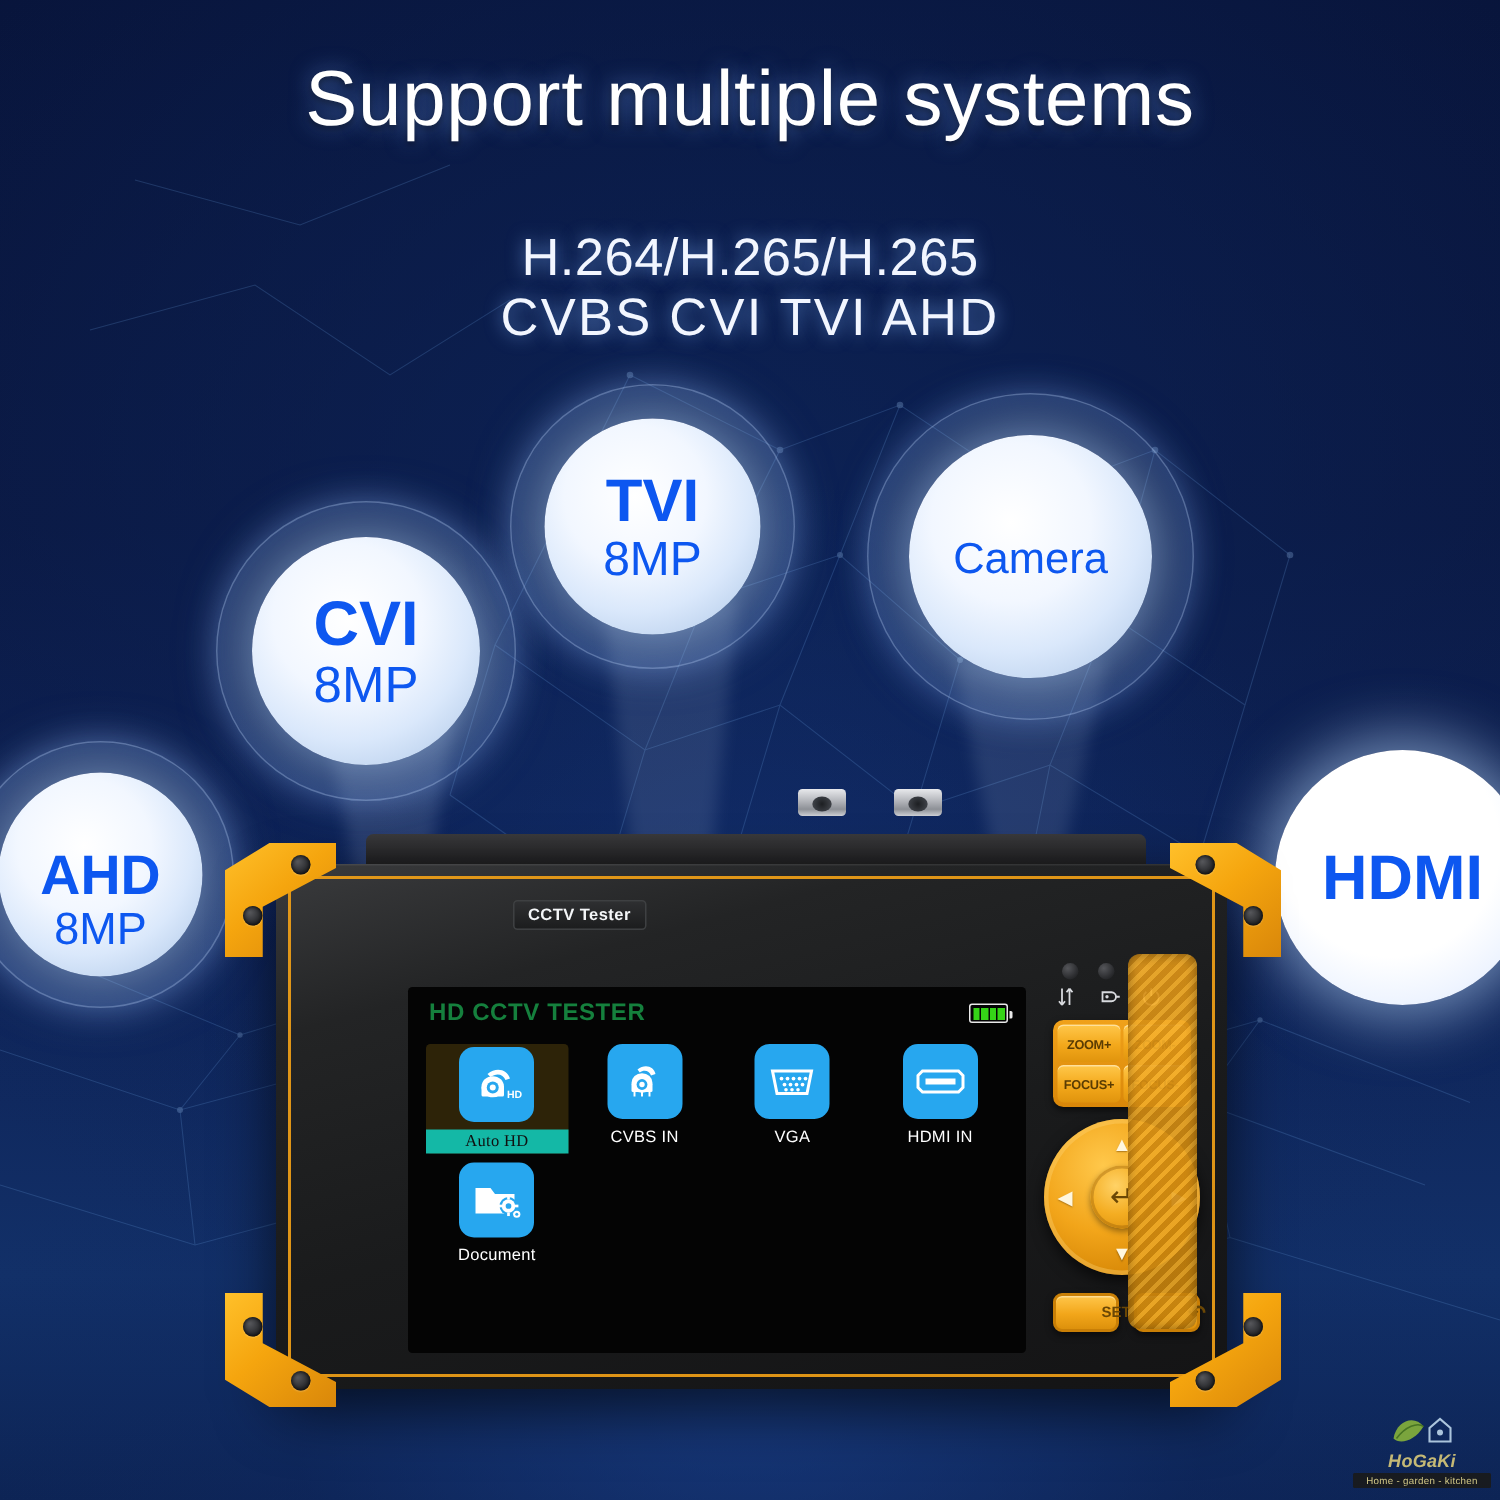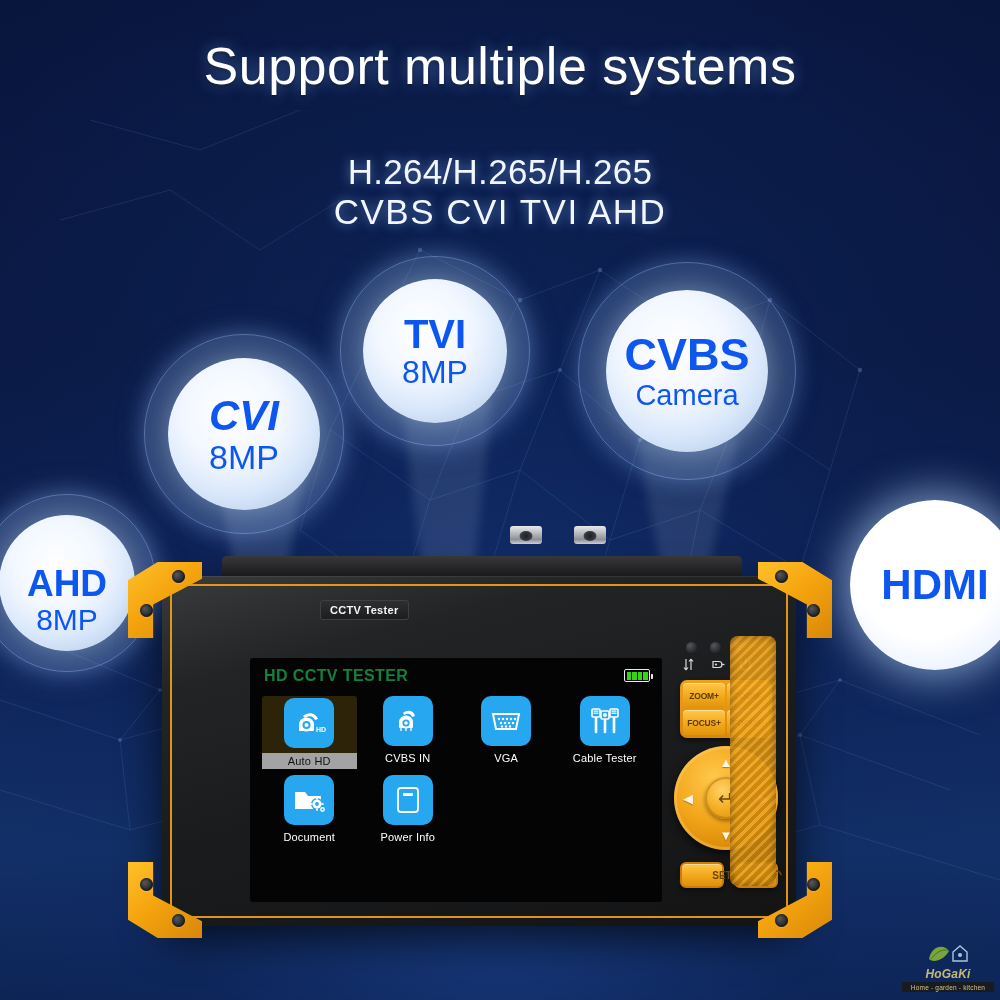--- a/index.html
+++ b/index.html
@@ -62,42 +62,42 @@
   .bubble .b-sub  { color: #0d57f0; font-weight: 400; }
 
   
   #bub-ahd { left: -22px; top: 494px; width: 178px; height: 178px; }
   #bub-ahd .core { inset: 21px; }
   #bub-ahd .b-main { font-size: 37px; margin-top: 34px; }
   #bub-ahd .b-sub  { font-size: 30px; margin-top: 3px; }
   
   #bub-cvi { left: 144px; top: 334px; width: 200px; height: 200px; }
   #bub-cvi .core { inset: 24px; }
-  #bub-cvi .b-main { font-size: 42px; font-style: italic; }
+  #bub-cvi .b-main { font-size: 42px; }
   #bub-cvi .b-sub  { font-size: 34px; margin-top: 3px; }
   
   #bub-tvi { left: 340px; top: 256px; width: 190px; height: 190px; }
   #bub-tvi .core { inset: 23px; }
   #bub-tvi .b-main { font-size: 40px; }
   #bub-tvi .b-sub  { font-size: 32px; margin-top: 2px; }
   
   #bub-cvbs { left: 578px; top: 262px; width: 218px; height: 218px; }
   #bub-cvbs .core { inset: 28px; }
   #bub-cvbs .b-main { font-size: 45px; }
   #bub-cvbs .b-sub  { font-size: 29px; margin-top: 4px; }
   
   #bub-hdmi { left: 840px; top: 490px; width: 190px; height: 190px; }
   #bub-hdmi .core { inset: 10px; background: radial-gradient(circle at 45% 38%, #ffffff 0%, #ffffff 52%, #eef4ff 74%, #d6e5f8 92%, rgba(200,222,248,0.6) 100%); }
   #bub-hdmi .b-main { font-size: 42px; }
 
   
   .tail { position: absolute; opacity: 0.30; filter: blur(5px); }
 
   
-  #device { position: absolute; left: 126px; top: 540px; width: 708px; height: 418px; }
+  #device { position: absolute; left: 148px; top: 540px; width: 708px; height: 418px; }
 
   #dev-top-strip {
     position: absolute; left: 96px; top: 16px; width: 520px; height: 32px;
     background: linear-gradient(180deg, #3a3a3c 0%, #222224 55%, #161617 100%);
     border-radius: 5px 5px 0 0;
   }
   .bnc {
     position: absolute; top: -14px; width: 32px; height: 18px;
     background: linear-gradient(180deg, #e8e9ec 0%, #b9bbc0 40%, #8d9096 75%, #cfd1d6 100%);
     border-radius: 3px;
@@ -179,22 +179,22 @@
     width: 50px; height: 50px; border-radius: 10px;
     background: #27a7ef;
     display: flex; align-items: center; justify-content: center;
   }
   .tile-label {
     margin-top: 5px; color: #ffffff; font-size: 11px; letter-spacing: 0.2px;
     padding: 1px 5px; white-space: nowrap;
   }
   .tile.selected { background: rgba(80,62,12,0.55); border-radius: 3px; padding: 2px 0 0 0; }
   .tile.selected .tile-label {
-    background: #a3a3a3; color: #101010; font-weight: 400;
-    width: 100%; text-align: center; padding: 2px 0;
+    background: #14b8a6; color: #101010; font-weight: 400;
+    width: 100%; text-align: center; padding: 2px 0; font-family: Liberation Serif, serif;
   }
 
   
   #leds { position: absolute; left: 524px; top: 66px; display: flex; gap: 13px; }
   .led {
     width: 11px; height: 11px; border-radius: 50%;
     background: radial-gradient(circle at 35% 32%, #55565a 0%, #2d2e31 60%, #161718 100%);
   }
   #led-icons {
     position: absolute; left: 520px; top: 82px; width: 70px;
@@ -354,21 +354,20 @@
   <div class="ring"></div>
   <div class="core">
     <div class="b-main">TVI</div>
     <div class="b-sub">8MP</div>
   </div>
 </div>
 
 <div class="bubble" id="bub-cvbs">
   <div class="ring"></div>
   <div class="core">
-    <div class="b-main">CVBS</div>
     <div class="b-sub">Camera</div>
   </div>
 </div>
 
 <div class="bubble" id="bub-hdmi">
   <div class="core">
     <div class="b-main">HDMI</div>
   </div>
 </div>
 
@@ -439,45 +438,30 @@
                   <circle cx="24" cy="15" r="1.25"></circle>
                 <circle cx="13" cy="18.5" r="1.2"></circle>
                   <circle cx="17" cy="18.5" r="1.2"></circle>
                 <circle cx="21" cy="18.5" r="1.2"></circle>
               </g>
             </svg>
           </div>
           <div class="tile-label">VGA</div>
         </div>
 
-
         <div class="tile">
           <div class="tile-icon">
-            <svg width="34" height="34" viewBox="0 0 34 34">
-              <g fill="none" stroke="#fff" stroke-width="1.6">
-                <rect x="4" y="5" width="8" height="8" rx="1"></rect>
-                <rect x="13" y="7" width="8" height="8" rx="1"></rect>
-                <rect x="22" y="5" width="8" height="8" rx="1"></rect>
-              </g>
-              <g fill="#fff">
-                <rect x="5.5" y="6.5" width="5" height="1.2"></rect>
-                <rect x="5.5" y="8.6" width="5" height="1.2"></rect>
-                <rect x="23.5" y="6.5" width="5" height="1.2"></rect>
-                <rect x="23.5" y="8.6" width="5" height="1.2"></rect>
-                <circle cx="17" cy="11" r="2"></circle>
-              </g>
-              <g stroke="#fff" stroke-width="2.6" stroke-linecap="round">
-                <line x1="8" y1="14" x2="8" y2="28"></line>
-                <line x1="17" y1="16" x2="17" y2="28"></line>
-                <line x1="26" y1="14" x2="26" y2="28"></line>
-              </g>
+            <svg width="36" height="22" viewBox="0 0 36 22">
+              <path d="M3 7 L6 4 L30 4 L33 7 L33 15 L30 18 L6 18 L3 15 Z" fill="none" stroke="#fff" stroke-width="2"></path>
+              <rect x="8" y="9" width="20" height="4" fill="#fff"></rect>
             </svg>
           </div>
-          <div class="tile-label">Cable Tester</div>
+          <div class="tile-label">HDMI IN</div>
         </div>
+
 
         <div class="tile">
           <div class="tile-icon">
             <svg width="34" height="30" viewBox="0 0 34 30">
               <path d="M3 7 L13 7 L16 11 L29 11 L29 24 L3 24 Z" fill="#fff"></path>
               <circle cx="25" cy="19" r="6" fill="#27a7ef"></circle>
               <circle cx="25" cy="19" r="4.5" fill="#fff"></circle>
               <circle cx="25" cy="19" r="1.9" fill="#27a7ef"></circle>
               <g fill="#fff">
                 <rect x="24.1" y="12.3" width="1.8" height="2.3"></rect>
@@ -486,29 +470,20 @@
                 <rect x="29.3" y="18.1" width="2.3" height="1.8"></rect>
               </g>
               <circle cx="30.5" cy="24.5" r="2.4" fill="#fff"></circle>
               <circle cx="30.5" cy="24.5" r="1" fill="#27a7ef"></circle>
             </svg>
           </div>
           <div class="tile-label">Document</div>
         </div>
 
 
-        <div class="tile">
-          <div class="tile-icon">
-            <svg width="30" height="32" viewBox="0 0 30 32">
-              <rect x="5" y="4" width="20" height="24" rx="3" fill="none" stroke="#fff" stroke-width="1.8"></rect>
-              <rect x="10" y="9" width="10" height="3" rx="1" fill="#fff"></rect>
-            </svg>
-          </div>
-          <div class="tile-label">Power Info</div>
-        </div>
 
       </div>
     </div>
 
     <div id="leds">
       <span class="led"></span>
       <span class="led"></span>
       <span class="led"></span>
     </div>
     <div id="led-icons">

